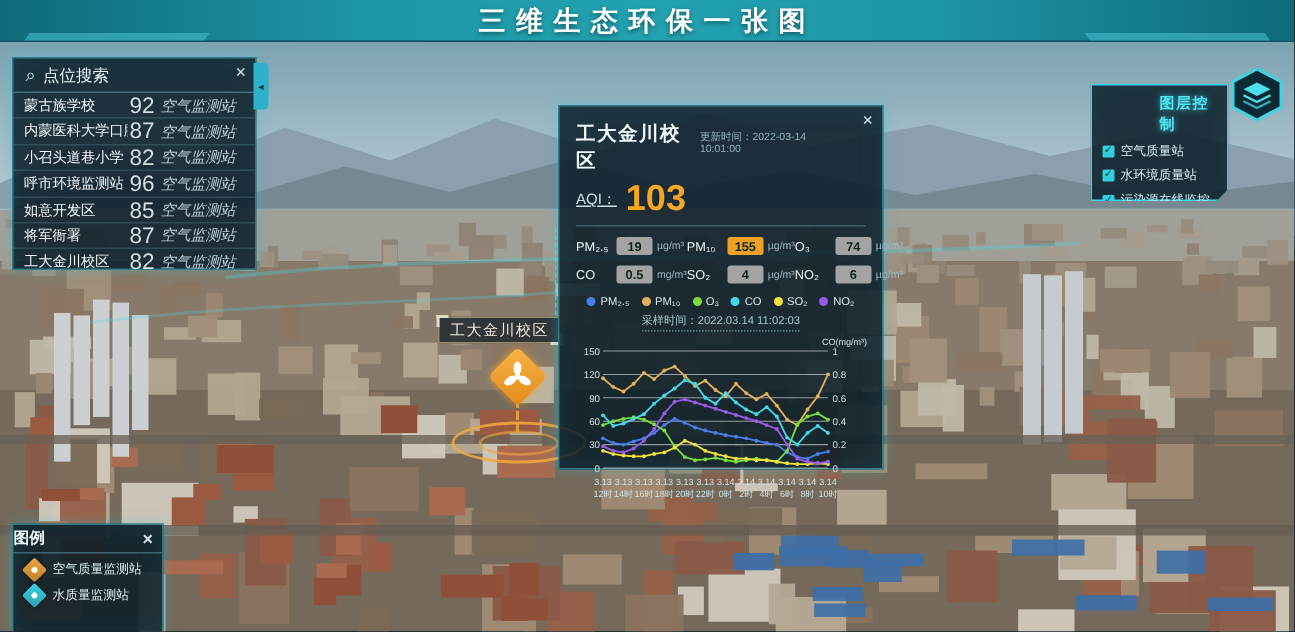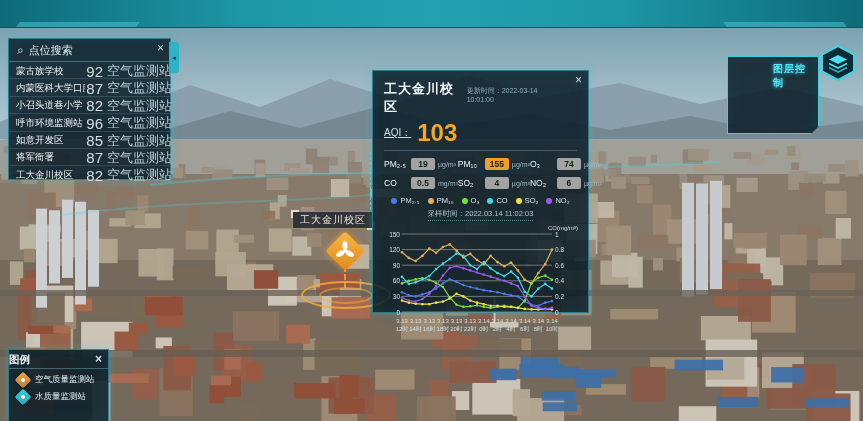--- a/index.html
+++ b/index.html
@@ -30,21 +30,21 @@
   
   #searchpanel{left:8px;top:38px;width:161px;height:140px;font-size:10px;}
   #searchpanel .hd{height:22px;display:flex;align-items:center;gap:5px;padding:0 8px;
     border-bottom:1px solid rgba(120,190,210,.45);font-size:11px;color:#e6f2f6;}
   #searchpanel .hd .mag{color:#bfe2ea;font-size:12px;}
   .search-row{display:grid;grid-template-columns:1fr 22px 56px;align-items:center;
     height:16.4px;padding:0 7px;border-bottom:1px solid rgba(120,180,200,.22);cursor:pointer;}
   .search-row:last-child{border-bottom:none;}
   .sr-name{color:#f2f6f8;font-size:9.5px;white-space:nowrap;overflow:hidden;}
   .sr-val{color:#d7dee2;font-size:15px;text-align:right;padding-right:4px;}
-  .sr-type{color:#b9cdd5;font-size:13px;white-space:nowrap;}
+  .sr-type{color:#b9cdd5;font-size:10px;white-space:nowrap;font-style:italic;}
   #collapse-tab{position:absolute;left:169px;top:42px;width:10px;height:31px;z-index:31;
     background:#2cb3c9;border-radius:0 3px 3px 0;display:flex;align-items:center;justify-content:center;
     color:#06333c;font-size:7px;cursor:pointer;}
   
   #stationpanel{left:372px;top:70px;width:217px;height:243px;padding:0 11px;box-sizing:border-box;}
   #stationpanel .t-row{margin-top:9px;display:flex;align-items:baseline;}
   #stationpanel .t-title{font-size:13px;font-weight:bold;color:#eef6f9;letter-spacing:1px;}
   #stationpanel .t-update{margin-left:auto;margin-right:12px;font-size:7px;color:#8fb0ba;}
   #stationpanel .aqi-row{margin-top:6px;display:flex;align-items:center;gap:6px;
     padding-bottom:6px;border-bottom:1px solid rgba(110,190,210,.35);}
@@ -444,20 +444,21 @@
         <circle cx="14" cy="14" r="2"></circle>
       </g>
     </svg>
   </div>
   <div id="marker-stem"></div>
   <div id="ring1" class="ring"></div>
   <div id="ring2" class="ring"></div>
 
   <div id="titlebar">
     <div class="hdr-deco l"></div>
+    <span class="ttl">三维生态环保一张图</span>
     <div class="hdr-deco r"></div>
   </div>
 
   <div id="searchpanel" class="panel">
     <div class="hd">
       <span class="mag">⌕</span>
       <span>点位搜索</span>
       <span class="xbtn">×</span>
     </div>
     <div id="search-rows">
@@ -768,20 +769,42 @@
       <path d="M18,11 L27,15.5 L18,20 L9,15.5 Z" fill="#4ae0f0"></path>
       <path d="M9,19.5 L18,24 L27,19.5" fill="none" stroke="#4ae0f0" stroke-width="1.6"></path>
       <path d="M9,23.5 L18,28 L27,23.5" fill="none" stroke="#4ae0f0" stroke-width="1.6" opacity="0.7"></path>
     </svg>
   </div>
   <div id="layerpanel" class="panel">
     <div class="hd">
       <span class="lab">图层控制</span>
       <span class="stripes"></span>
     </div>
+    <div id="layer-items">
+        <div class="layer-item">
+          <span class="layer-cb">✓</span>
+          <span class="layer-lab">空气质量站</span>
+        </div>
+        <div class="layer-item">
+          <span class="layer-cb">✓</span>
+          <span class="layer-lab">水环境质量站</span>
+        </div>
+        <div class="layer-item">
+          <span class="layer-cb">✓</span>
+          <span class="layer-lab">污染源在线监控</span>
+        </div>
+        <div class="layer-item">
+          <span class="layer-cb">✓</span>
+          <span class="layer-lab">重点排污口</span>
+        </div>
+        <div class="layer-item">
+          <span class="layer-cb">✓</span>
+          <span class="layer-lab">视频监控</span>
+        </div>
+      </div>
   </div>
 
   <div id="legendpanel" class="panel">
     <div class="hd">
       <span>图例</span>
       <span class="xbtn">×</span>
     </div>
     <div id="legend-items">
         <div class="legend-item">
           <span class="legend-ico" style="background: linear-gradient(135deg, rgb(240, 164, 60), rgba(0, 0, 0, 0.35) 160%), rgb(240, 164, 60);"></span>

